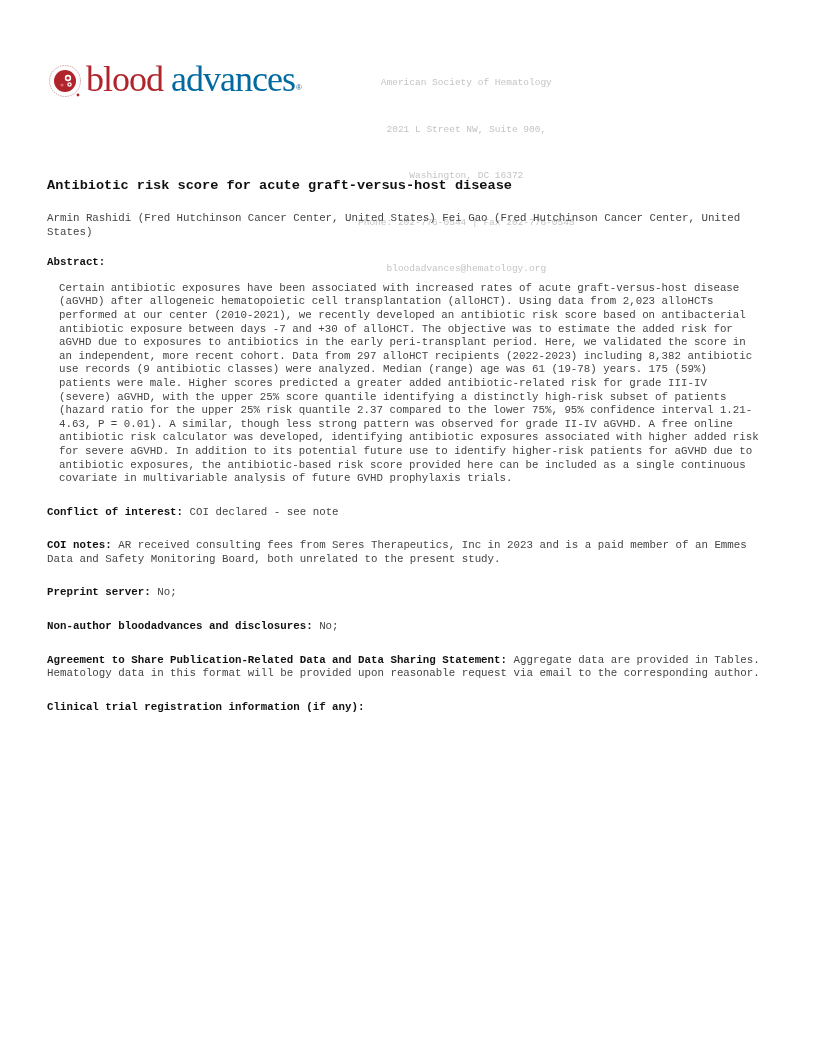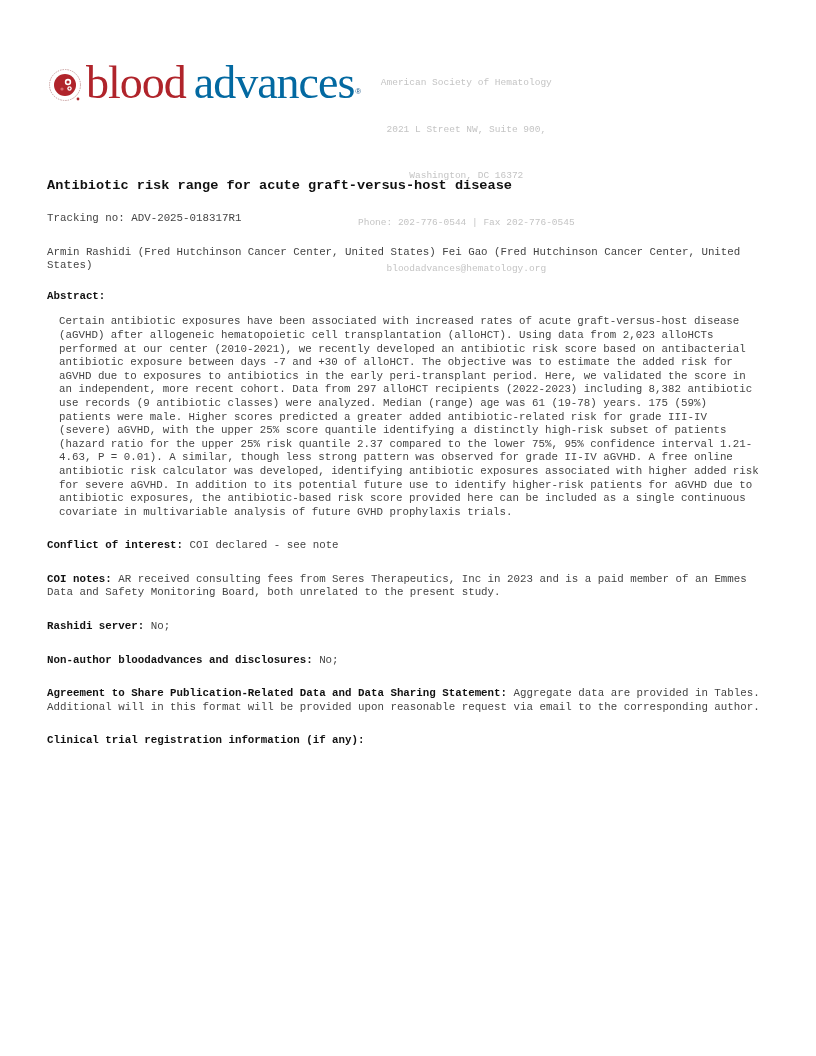--- a/index.html
+++ b/index.html
@@ -1,20 +1,20 @@
 <!DOCTYPE html>
 <html><head>
 <meta charset="utf-8">
 <style>
   html, body { margin: 0; padding: 0; background: #ffffff; }
   body { width: 816px; height: 1056px; position: relative; overflow: hidden; font-family: "Liberation Mono", "DejaVu Sans Mono", monospace; color: #333333; }
   .header { position: absolute; left: 48px; top: 44px; width: 720px; height: 80px; }
   .logo { position: absolute; left: 0; top: 16px; display: flex; align-items: center; }
   .logo-mark { width: 34px; height: 34px; position: relative; margin-right: 4px; margin-top: 4px; }
-  .logo-word { font-family: "Liberation Serif", "DejaVu Serif", serif; font-size: 46px; letter-spacing: -1px; line-height: 1; }
+  .logo-word { font-family: "Liberation Serif", "DejaVu Serif", serif; font-size: 36px; letter-spacing: -1px; line-height: 1; }
   .logo-blood { color: #b0242b; }
   .logo-adv { color: #0369a1; margin-left: 8px; }
   .logo-reg { font-family: "Liberation Sans", sans-serif; font-size: 8px; color: #1f5a8a; vertical-align: top; margin-left: 1px; position: relative; top: 8px; }
   .address { position: absolute; left: 310px; top: 0; font-size: 9.5px; line-height: 15.5px; color: #c4c4c4; white-space: pre; text-align: center; }
   .doc { position: absolute; left: 47px; top: 177px; width: 725px; font-size: 10.8px; line-height: 13.6px; color: #444444; }
   .title { font-weight: bold; font-size: 13.6px; color: #111111; margin: 0 0 17px 0; line-height: 18px; }
   .tracking { margin: 0 0 20px 0; }
   .authors { margin: 17px 0 17px 0; }
   .section { margin: 0 0 20px 0; }
   .label { font-weight: bold; color: #111111; }
@@ -45,52 +45,51 @@
   <div class="address">
     <div>American Society of Hematology</div>
     <div>2021 L Street NW, Suite 900,</div>
     <div>Washington, DC 16372</div>
     <div>Phone: 202-776-0544 | Fax 202-776-0545</div>
     <div>bloodadvances@hematology.org</div>
   </div>
 </div>
 
 <div class="doc">
-  <h1 class="title">Antibiotic risk range for acute graft-versus-host disease</h1>
-  <p class="tracking">Tracking no: ADV-2025-018317R1</p>
+  <h1 class="title">Antibiotic risk score for acute graft-versus-host disease</h1>
   <p class="authors">Armin Rashidi (Fred Hutchinson Cancer Center, United States) Fei Gao (Fred Hutchinson Cancer Center, United States)</p>
 
   <div class="section">
     <span class="abstract-label">Abstract:</span>
     <p>Certain antibiotic exposures have been associated with increased rates of acute graft-versus-host disease (aGVHD) after allogeneic hematopoietic cell transplantation (alloHCT). Using data from 2,023 alloHCTs performed at our center (2010-2021), we recently developed an antibiotic risk score based on antibacterial antibiotic exposure between days -7 and +30 of alloHCT. The objective was to estimate the added risk for aGVHD due to exposures to antibiotics in the early peri-transplant period. Here, we validated the score in an independent, more recent cohort. Data from 297 alloHCT recipients (2022-2023) including 8,382 antibiotic use records (9 antibiotic classes) were analyzed. Median (range) age was 61 (19-78) years. 175 (59%) patients were male. Higher scores predicted a greater added antibiotic-related risk for grade III-IV (severe) aGVHD, with the upper 25% score quantile identifying a distinctly high-risk subset of patients (hazard ratio for the upper 25% risk quantile 2.37 compared to the lower 75%, 95% confidence interval 1.21-4.63, P = 0.01). A similar, though less strong pattern was observed for grade II-IV aGVHD. A free online antibiotic risk calculator was developed, identifying antibiotic exposures associated with higher added risk for severe aGVHD. In addition to its potential future use to identify higher-risk patients for aGVHD due to antibiotic exposures, the antibiotic-based risk score provided here can be included as a single continuous covariate in multivariable analysis of future GVHD prophylaxis trials.</p>
   </div>
 
   <div class="section">
     <span class="label">Conflict of interest</span><span class="label">:</span>
     <span>COI declared - see note</span>
   </div>
 
   <div class="section">
     <span class="label">COI notes</span><span class="label">:</span>
     <span>AR received consulting fees from Seres Therapeutics, Inc in 2023 and is a paid member of an Emmes Data and Safety Monitoring Board, both unrelated to the present study.</span>
   </div>
 
   <div class="section">
-    <span class="label">Rashidi server</span><span class="label">:</span>
+    <span class="label">Preprint server</span><span class="label">:</span>
     <span>No;</span>
   </div>
 
 
   <div class="section">
     <span class="label">Non-author bloodadvances and disclosures</span><span class="label">:</span>
     <span>No;</span>
   </div>
 
   <div class="section">
     <span class="label">Agreement to Share Publication-Related Data and Data Sharing Statement</span><span class="label">:</span>
-    <span>Aggregate data are provided in Tables. Additional will in this format will be provided upon reasonable request via email to the corresponding author.</span>
+    <span>Aggregate data are provided in Tables. Hematology data in this format will be provided upon reasonable request via email to the corresponding author.</span>
   </div>
 
   <div class="section">
     <span class="label">Clinical trial registration information (if any)</span><span class="label">:</span>
     <span></span>
   </div>
 </div>
 
 </body></html>

